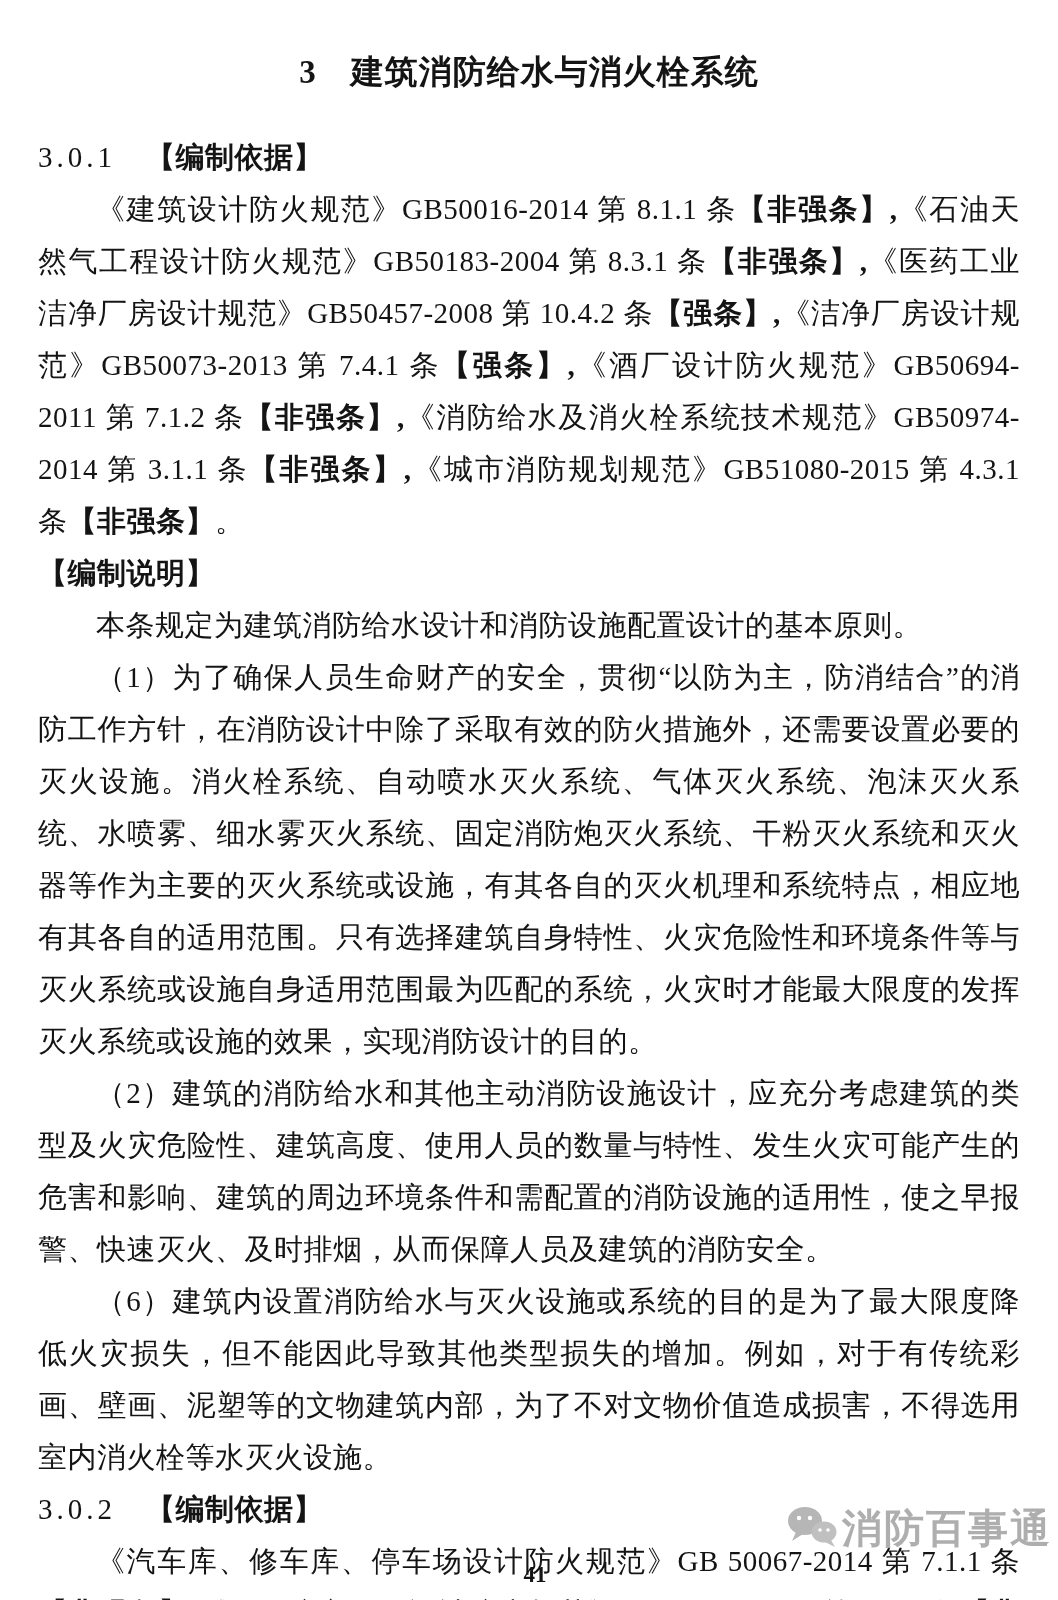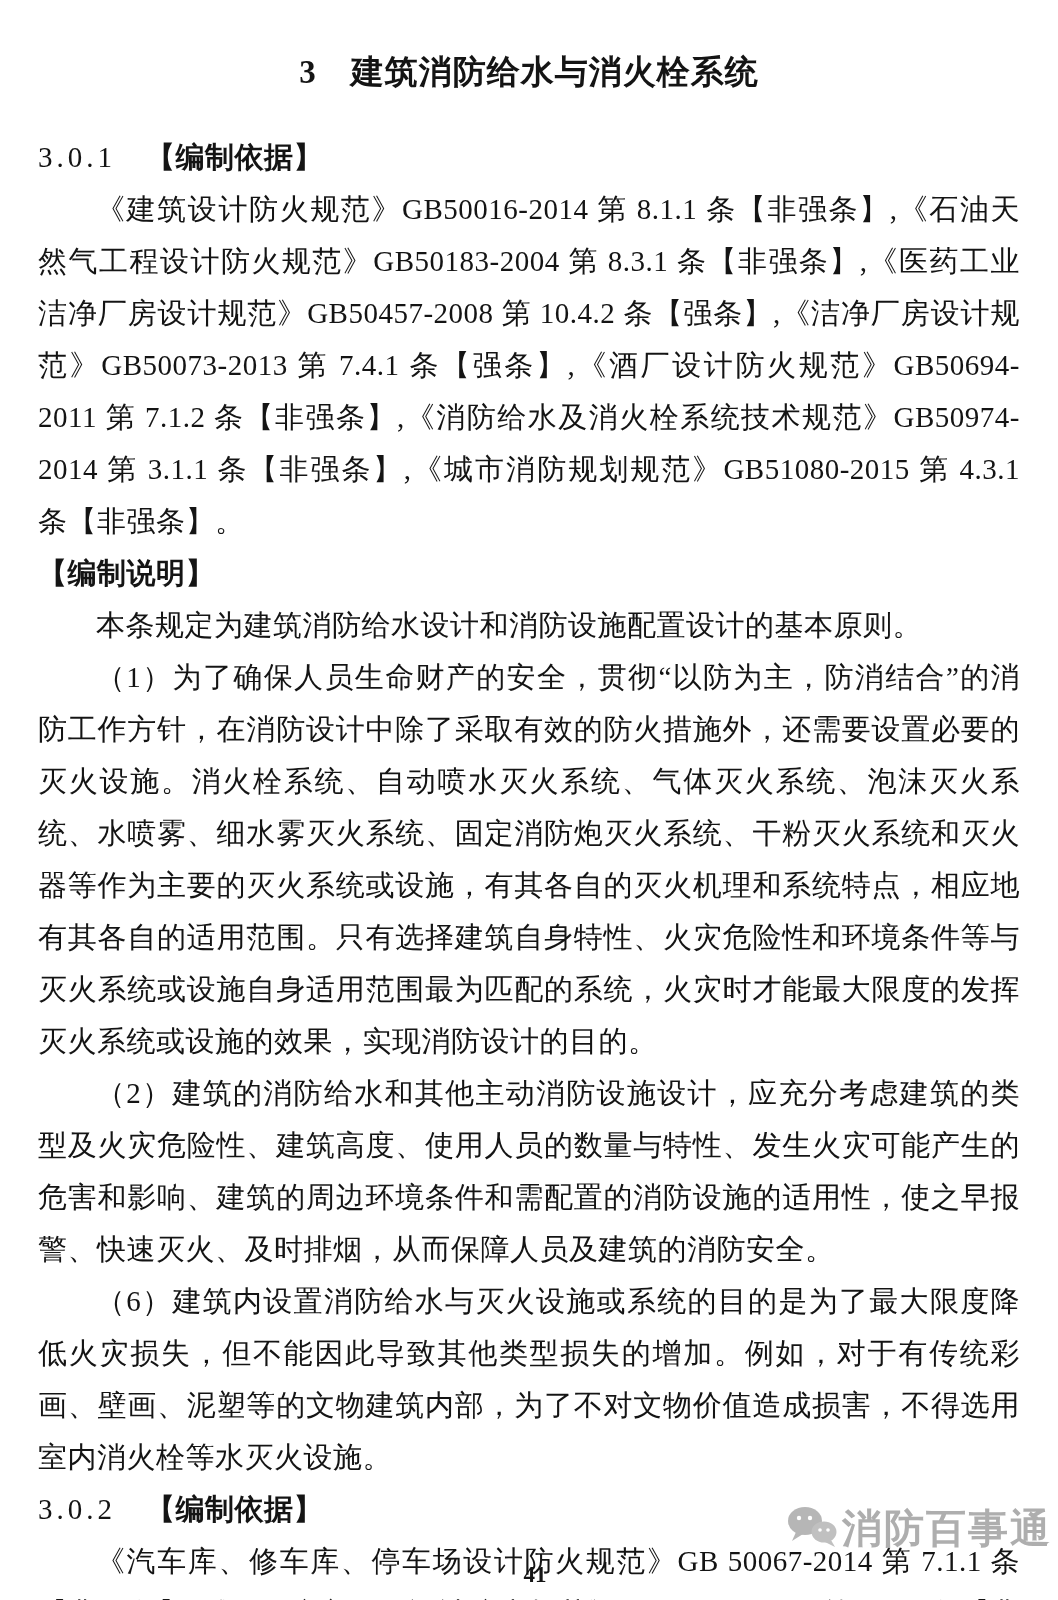--- a/index.html
+++ b/index.html
@@ -29,21 +29,21 @@
     margin-top: 36px;
     font-size: 29px;
     line-height: 52px;
     text-align: justify;
     letter-spacing: 0.5px;
   }
   .heading { text-align: left; font-family: Liberation Serif, serif; }
   .h-num { letter-spacing: 4px; margin-right: 30px; }
   .h-label { font-weight: bold; }
   .para { margin: 0; text-indent: 2em; }
-  .seg-bold { font-weight: normal; }
+  .seg-bold { font-weight: bold; }
   .page-number {
     position: absolute;
     left: 12px; right: 0; bottom: 12px;
     text-align: center;
     font-size: 23px;
     font-weight: bold;
   }
   .watermark {
     position: absolute;
     right: 6px; bottom: 44px;

